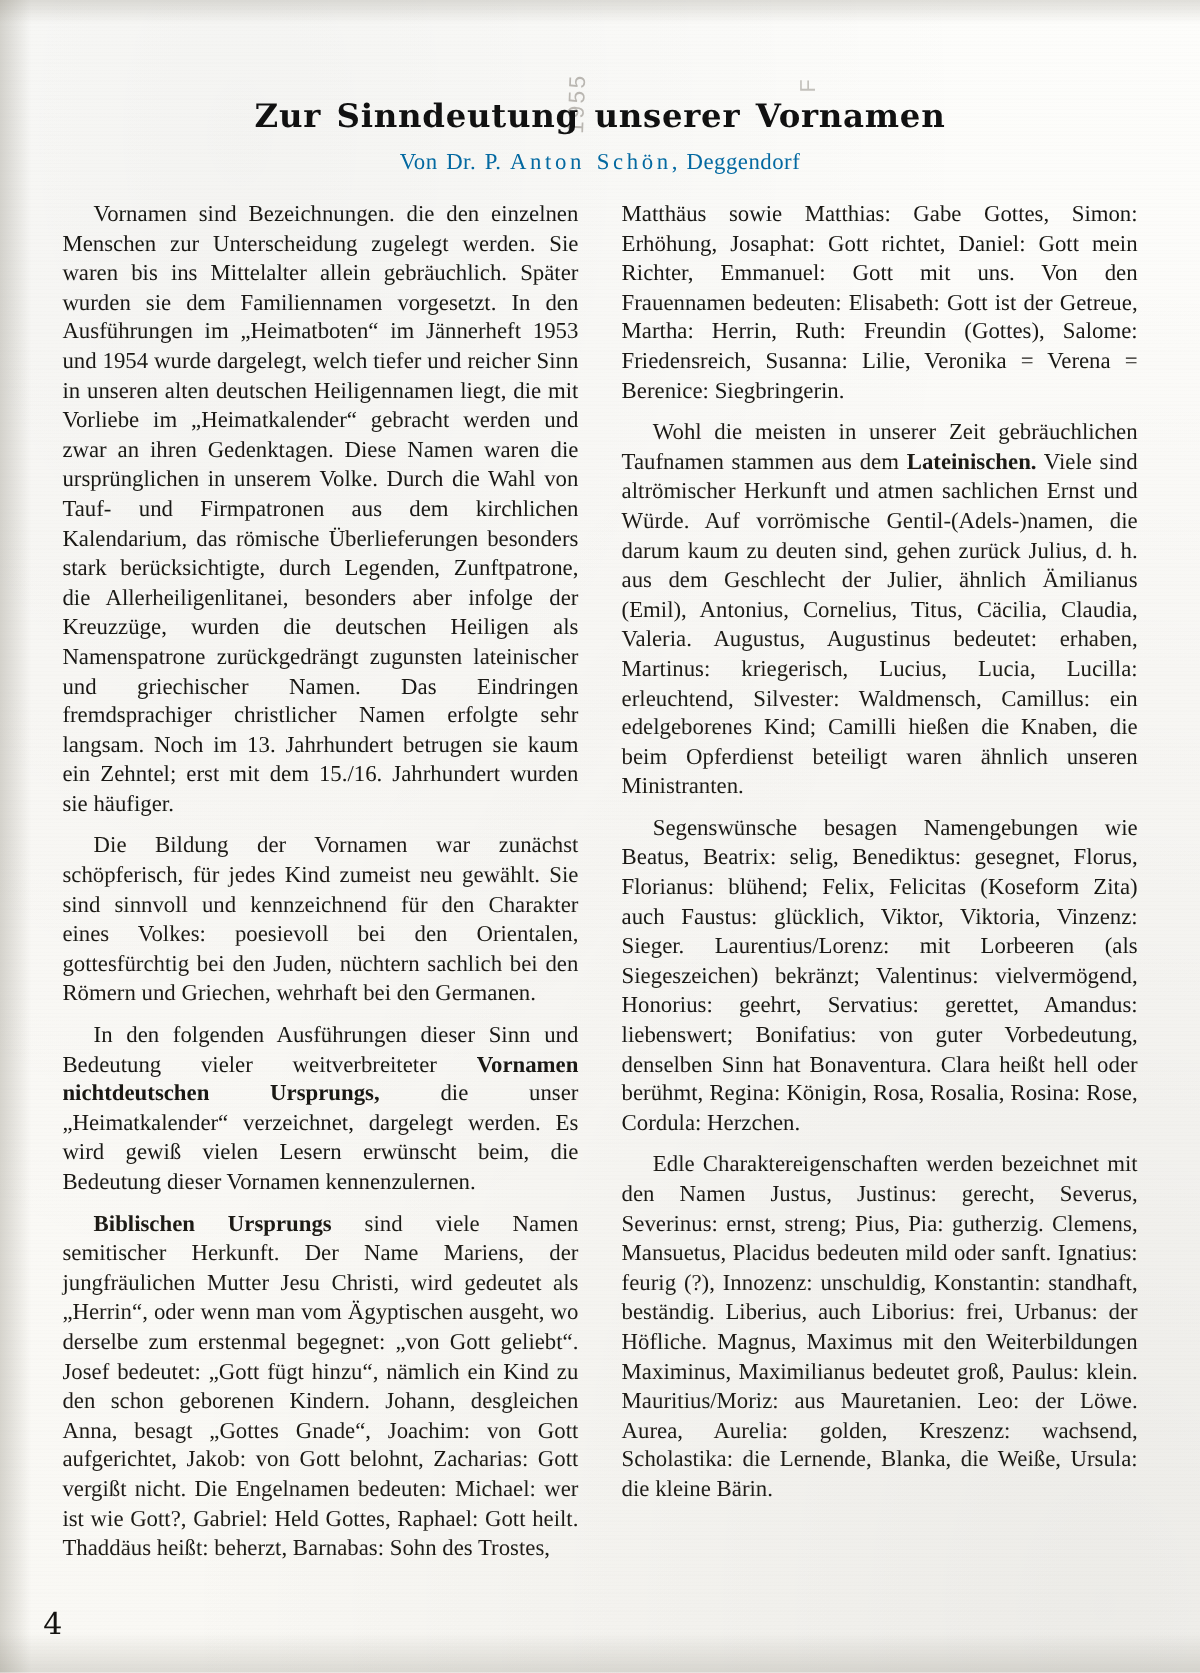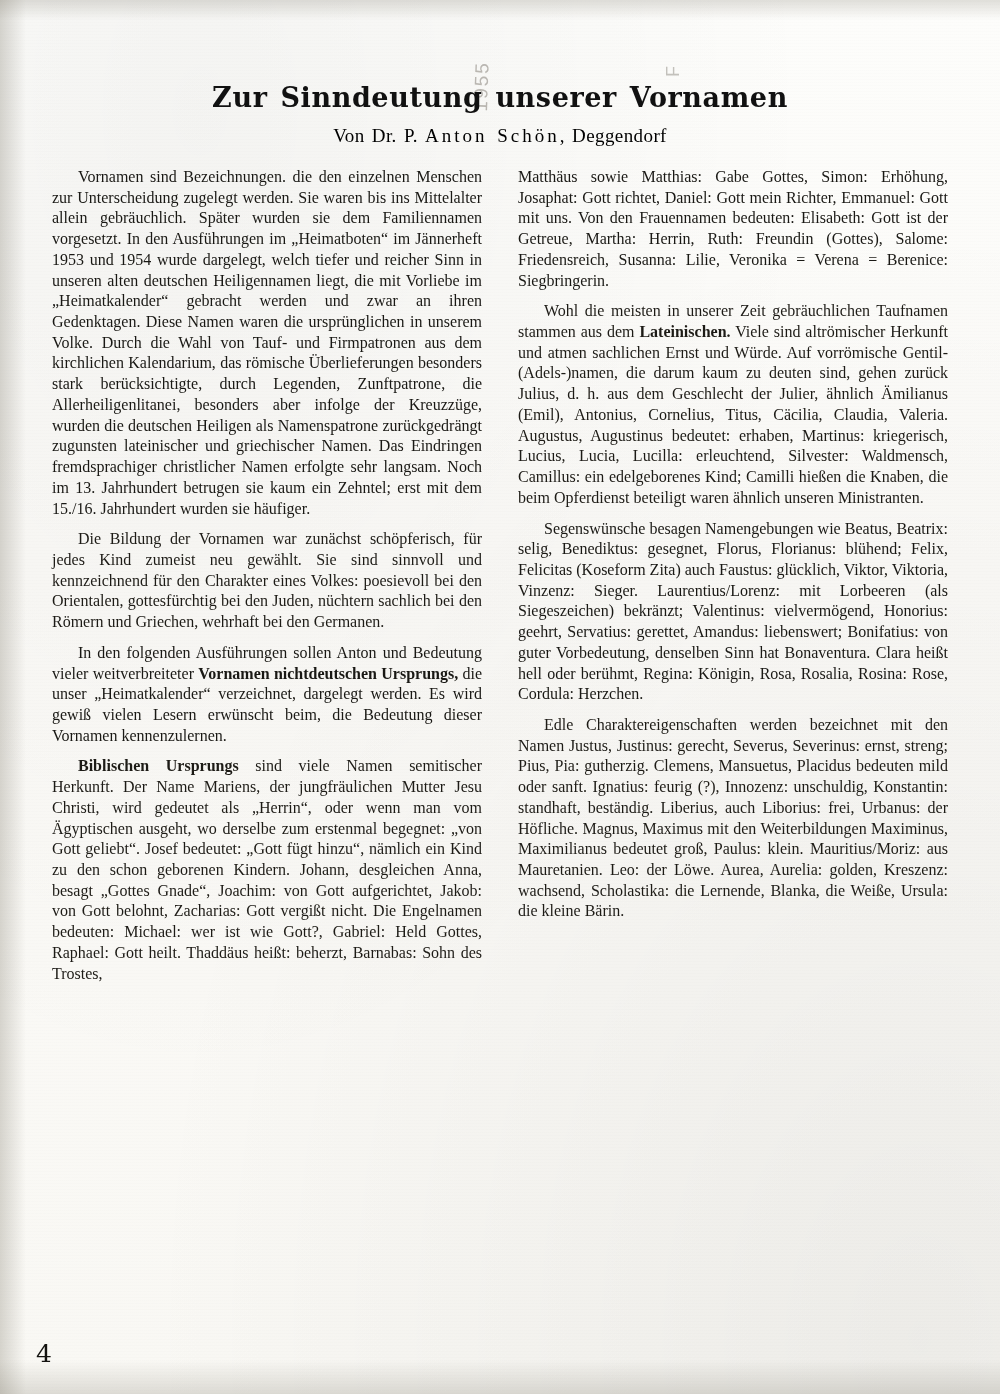--- a/index.html
+++ b/index.html
@@ -94,36 +94,36 @@
     font-size: 27px;
     letter-spacing: 0.6px;
     color: #111;
     word-spacing: 3px;
   }
   .byline {
     margin: 12px 0 0 0;
     text-align: center;
     font-size: 19px;
     letter-spacing: 0.4px;
-    color: #000000;
+    color: #0369a1;
     word-spacing: 2px;
   }
   .byline .spaced { letter-spacing: 3px; }
 
   .columns {
     margin-top: 20px;
     display: flex;
     gap: 36px;
     align-items: flex-start;
   }
   .col {
     width: 432px;
     text-align: justify;
     text-justify: inter-word;
-    font-size: 16px;
+    font-size: 19px;
     line-height: 1.295;
     hyphens: manual;
   }
   .col p {
     margin: 0 0 10px 0;
     text-indent: 26px;
   }
   .col p.noindent { text-indent: 0; }
   b, strong { font-weight: bold; }
 
@@ -159,21 +159,21 @@
     <span>Von Dr. P.</span>
     <span class="spaced">Anton Schön</span><span>, Deggendorf</span>
   </p>
 
   <div class="columns">
 
     <div class="col">
       <p>Vornamen sind Bezeichnungen. die den einzelnen Menschen zur Unterscheidung zugelegt werden. Sie waren bis ins Mittelalter allein gebräuchlich. Später wurden sie dem Familiennamen vorgesetzt. In den Ausführungen im „Heimatboten“ im Jännerheft 1953 und 1954 wurde dargelegt, welch tiefer und reicher Sinn in unseren alten deutschen Heiligennamen liegt, die mit Vorliebe im „Heimatkalender“ gebracht werden und zwar an ihren Gedenktagen. Diese Namen waren die ursprünglichen in unserem Volke. Durch die Wahl von Tauf- und Firmpatronen aus dem kirchlichen Kalendarium, das römische Überlieferungen besonders stark berücksichtigte, durch Legenden, Zunftpatrone, die Allerheiligenlitanei, besonders aber infolge der Kreuzzüge, wurden die deutschen Heiligen als Namenspatrone zurückgedrängt zugunsten lateinischer und griechischer Namen. Das Eindringen fremdsprachiger christlicher Namen erfolgte sehr langsam. Noch im 13. Jahrhundert betrugen sie kaum ein Zehntel; erst mit dem 15./16. Jahrhundert wurden sie häufiger.</p>
       <p>Die Bildung der Vornamen war zunächst schöpferisch, für jedes Kind zumeist neu gewählt. Sie sind sinnvoll und kennzeichnend für den Charakter eines Volkes: poesievoll bei den Orientalen, gottesfürchtig bei den Juden, nüchtern sachlich bei den Römern und Griechen, wehrhaft bei den Germanen.</p>
       <p>
-        <span>In den folgenden Ausführungen sollen Anton und Bedeutung vieler weitverbreiteter </span><b>Vornamen nichtdeutschen Ursprungs,</b><span> die unser „Heimatkalender“ verzeichnet, dargelegt werden. Es wird gewiß vielen Lesern erwünscht beim, die Bedeutung dieser Vornamen kennenzulernen.</span>
+        <span>In den folgenden Ausführungen dieser Sinn und Bedeutung vieler weitverbreiteter </span><b>Vornamen nichtdeutschen Ursprungs,</b><span> die unser „Heimatkalender“ verzeichnet, dargelegt werden. Es wird gewiß vielen Lesern erwünscht beim, die Bedeutung dieser Vornamen kennenzulernen.</span>
       </p>
       <p>
         <b>Biblischen Ursprungs</b><span> sind viele Namen semitischer Herkunft. Der Name Mariens, der jungfräulichen Mutter Jesu Christi, wird gedeutet als „Herrin“, oder wenn man vom Ägyptischen ausgeht, wo derselbe zum erstenmal begegnet: „von Gott geliebt“. Josef bedeutet: „Gott fügt hinzu“, nämlich ein Kind zu den schon geborenen Kindern. Johann, desgleichen Anna, besagt „Gottes Gnade“, Joachim: von Gott aufgerichtet, Jakob: von Gott belohnt, Zacharias: Gott vergißt nicht. Die Engelnamen bedeuten: Michael: wer ist wie Gott?, Gabriel: Held Gottes, Raphael: Gott heilt. Thaddäus heißt: beherzt, Barnabas: Sohn des Trostes,</span>
       </p>
     </div>
 
     <div class="col">
       <p class="noindent">Matthäus sowie Matthias: Gabe Gottes, Simon: Erhöhung, Josaphat: Gott richtet, Daniel: Gott mein Richter, Emmanuel: Gott mit uns. Von den Frauennamen bedeuten: Elisabeth: Gott ist der Getreue, Martha: Herrin, Ruth: Freundin (Gottes), Salome: Friedensreich, Susanna: Lilie, Veronika = Verena = Berenice: Siegbringerin.</p>
       <p>
         <span>Wohl die meisten in unserer Zeit gebräuchlichen Taufnamen stammen aus dem </span><b>Lateinischen.</b><span> Viele sind altrömischer Herkunft und atmen sachlichen Ernst und Würde. Auf vorrömische Gentil-(Adels-)namen, die darum kaum zu deuten sind, gehen zurück Julius, d. h. aus dem Geschlecht der Julier, ähnlich Ämilianus (Emil), Antonius, Cornelius, Titus, Cäcilia, Claudia, Valeria. Augustus, Augustinus bedeutet: erhaben, Martinus: kriegerisch, Lucius, Lucia, Lucilla: erleuchtend, Silvester: Waldmensch, Camillus: ein edelgeborenes Kind; Camilli hießen die Knaben, die beim Opferdienst beteiligt waren ähnlich unseren Ministranten.</span>

